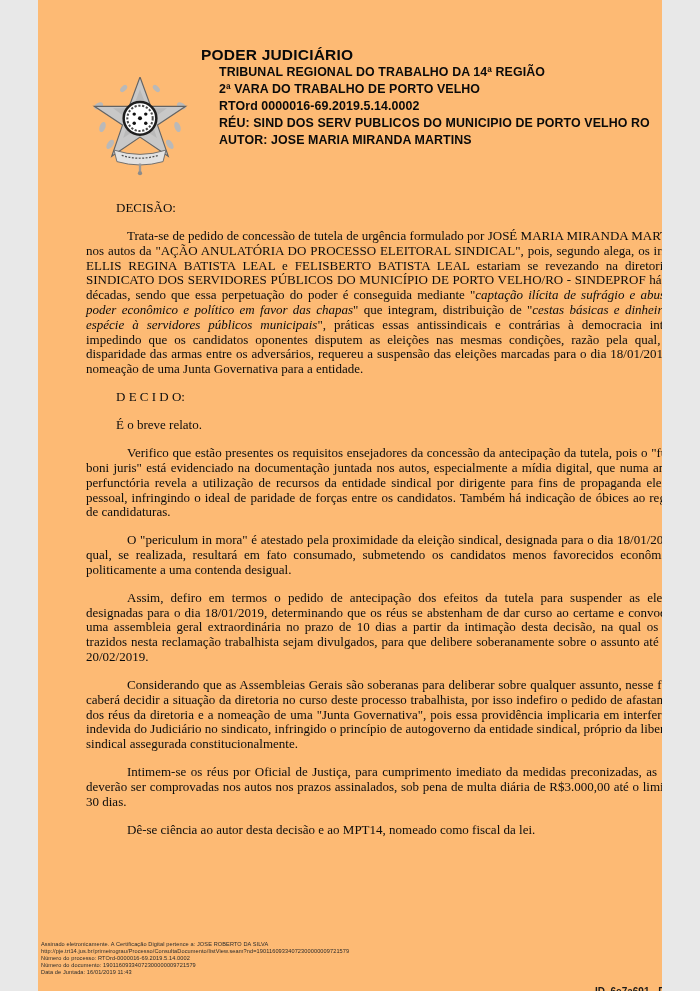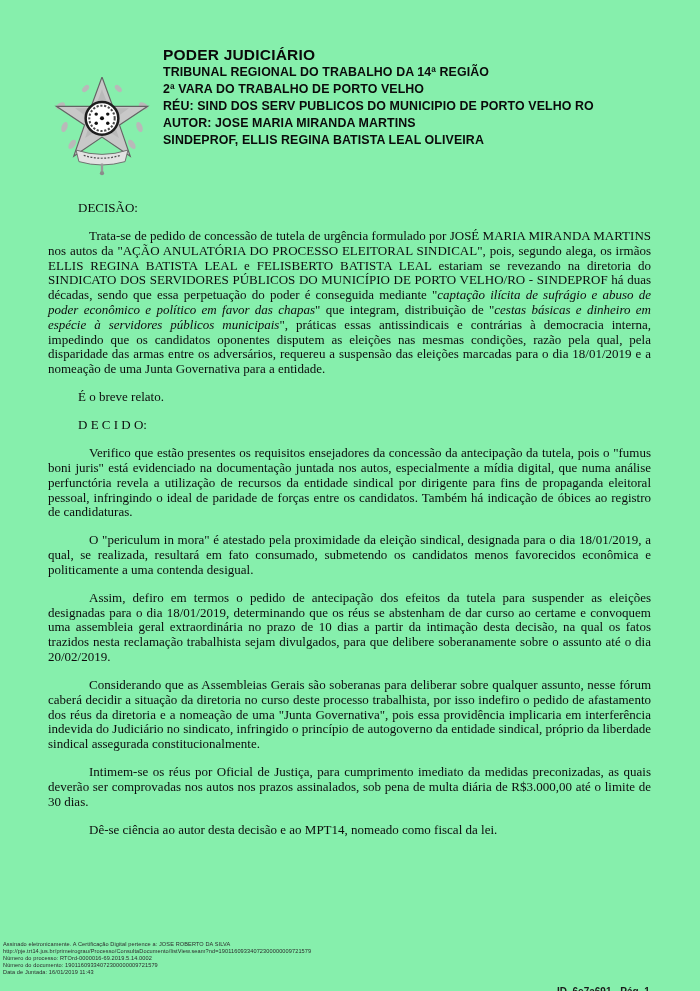--- a/index.html
+++ b/index.html
@@ -1,36 +1,36 @@
 <!DOCTYPE html>
 <html><head>
 <meta charset="utf-8">
 <style>
   html,body { margin:0; padding:0; background:#e8e8e8; }
   .page {
     position:relative;
-    width:700px; height:991px;
+    width:624px; height:991px;
     margin:0 auto;
-    background:#86efac;
+    background:#fdba74;
     overflow:hidden;
     color:#111;
     text-decoration:underline;
   }
   
   .emblem {
     position:absolute; left:49px; top:77px;
     width:106px; height:100px;
   }
   .header-text {
     position:absolute; left:163px; top:45px; width:500px;
     font-family:"Liberation Sans", sans-serif;
     color:#0a0a0a;
   }
   .hl-lg { font-size:15.5px; line-height:19px; font-weight:600; letter-spacing:.2px; }
-  .hl-sm { font-size:12.4px; line-height:17px; font-weight:600; letter-spacing:.1px; }
+  .hl-sm { font-size:12.4px; line-height:17px; font-weight:600; letter-spacing:.1px;margin-left:18px; }
   
   .body-text {
     position:absolute; left:48px; top:201px; width:603px;
     font-family:"Liberation Serif", serif;
     font-size:13px; line-height:14.8px;
     text-align:justify;
     color:#0c0c0c;
   }
   .body-text p { margin:13.2px 0 0; text-indent:41px; }
   .body-text p:first-child { margin-top:0; }
@@ -87,30 +87,30 @@
     <path d="M36 81.5 Q55 87.5 74 81.5" fill="none" stroke="#4f4f4f" stroke-width="1.3" stroke-dasharray="2 1.6"></path>
 
     <rect x="53.8" y="90" width="2.4" height="8" fill="#9a9a9a"></rect>
     <circle cx="55" cy="100" r="2.2" fill="#8b8b8b"></circle>
   </svg>
 
   <div class="header-text">
     <div class="hl-lg">PODER JUDICIÁRIO</div>
     <div class="hl-sm">TRIBUNAL REGIONAL DO TRABALHO DA 14ª REGIÃO</div>
     <div class="hl-sm">2ª VARA DO TRABALHO DE PORTO VELHO</div>
+    <div class="hl-sm">RTOrd 0000016-69.2019.5.14.0002</div>
     <div class="hl-sm">RÉU: SIND DOS SERV PUBLICOS DO MUNICIPIO DE PORTO VELHO RO</div>
     <div class="hl-sm">AUTOR: JOSE MARIA MIRANDA MARTINS</div>
-    <div class="hl-sm">SINDEPROF, ELLIS REGINA BATISTA LEAL OLIVEIRA</div>
   </div>
 
   <div class="body-text">
     <p class="short-indent"><span>DECISÃO:</span></p>
     <p><span>Trata-se de pedido de concessão de tutela de urgência formulado por JOSÉ MARIA MIRANDA MARTINS nos autos da "AÇÃO ANULATÓRIA DO PROCESSO ELEITORAL SINDICAL", pois, segundo alega, os irmãos ELLIS REGINA BATISTA LEAL e FELISBERTO BATISTA LEAL estariam se revezando na diretoria do SINDICATO DOS SERVIDORES PÚBLICOS DO MUNICÍPIO DE PORTO VELHO/RO - SINDEPROF há duas décadas, sendo que essa perpetuação do poder é conseguida mediante "</span><span class="it">captação ilícita de sufrágio e abuso de poder econômico e político em favor das chapas</span><span>" que integram, distribuição de "</span><span class="it">cestas básicas e dinheiro em espécie à servidores públicos municipais</span><span>", práticas essas antissindicais e contrárias à democracia interna, impedindo que os candidatos oponentes disputem as eleições nas mesmas condições, razão pela qual, pela disparidade das armas entre os adversários, requereu a suspensão das eleições marcadas para o dia 18/01/2019 e a nomeação de uma Junta Governativa para a entidade.</span></p>
+    <p class="short-indent"><span>D E C I D O:</span></p>
     <p class="short-indent"><span>É o breve relato.</span></p>
-    <p class="short-indent"><span>D E C I D O:</span></p>
     <p><span>Verifico que estão presentes os requisitos ensejadores da concessão da antecipação da tutela, pois o "fumus boni juris" está evidenciado na documentação juntada nos autos, especialmente a mídia digital, que numa análise perfunctória revela a utilização de recursos da entidade sindical por dirigente para fins de propaganda eleitoral pessoal, infringindo o ideal de paridade de forças entre os candidatos. Também há indicação de óbices ao registro de candidaturas.</span></p>
     <p><span>O "periculum in mora" é atestado pela proximidade da eleição sindical, designada para o dia 18/01/2019, a qual, se realizada, resultará em fato consumado, submetendo os candidatos menos favorecidos econômica e politicamente a uma contenda desigual.</span></p>
     <p><span>Assim, defiro em termos o pedido de antecipação dos efeitos da tutela para suspender as eleições designadas para o dia 18/01/2019, determinando que os réus se abstenham de dar curso ao certame e convoquem uma assembleia geral extraordinária no prazo de 10 dias a partir da intimação desta decisão, na qual os fatos trazidos nesta reclamação trabalhista sejam divulgados, para que delibere soberanamente sobre o assunto até o dia 20/02/2019.</span></p>
     <p><span>Considerando que as Assembleias Gerais são soberanas para deliberar sobre qualquer assunto, nesse fórum caberá decidir a situação da diretoria no curso deste processo trabalhista, por isso indefiro o pedido de afastamento dos réus da diretoria e a nomeação de uma "Junta Governativa", pois essa providência implicaria em interferência indevida do Judiciário no sindicato, infringido o princípio de autogoverno da entidade sindical, próprio da liberdade sindical assegurada constitucionalmente.</span></p>
     <p><span>Intimem-se os réus por Oficial de Justiça, para cumprimento imediato da medidas preconizadas, as quais deverão ser comprovadas nos autos nos prazos assinalados, sob pena de multa diária de R$3.000,00 até o limite de 30 dias.</span></p>
     <p><span>Dê-se ciência ao autor desta decisão e ao MPT14, nomeado como fiscal da lei.</span></p>
   </div>
 
   <div class="footer">
     <div>Assinado eletronicamente. A Certificação Digital pertence a: JOSE ROBERTO DA SILVA</div>

